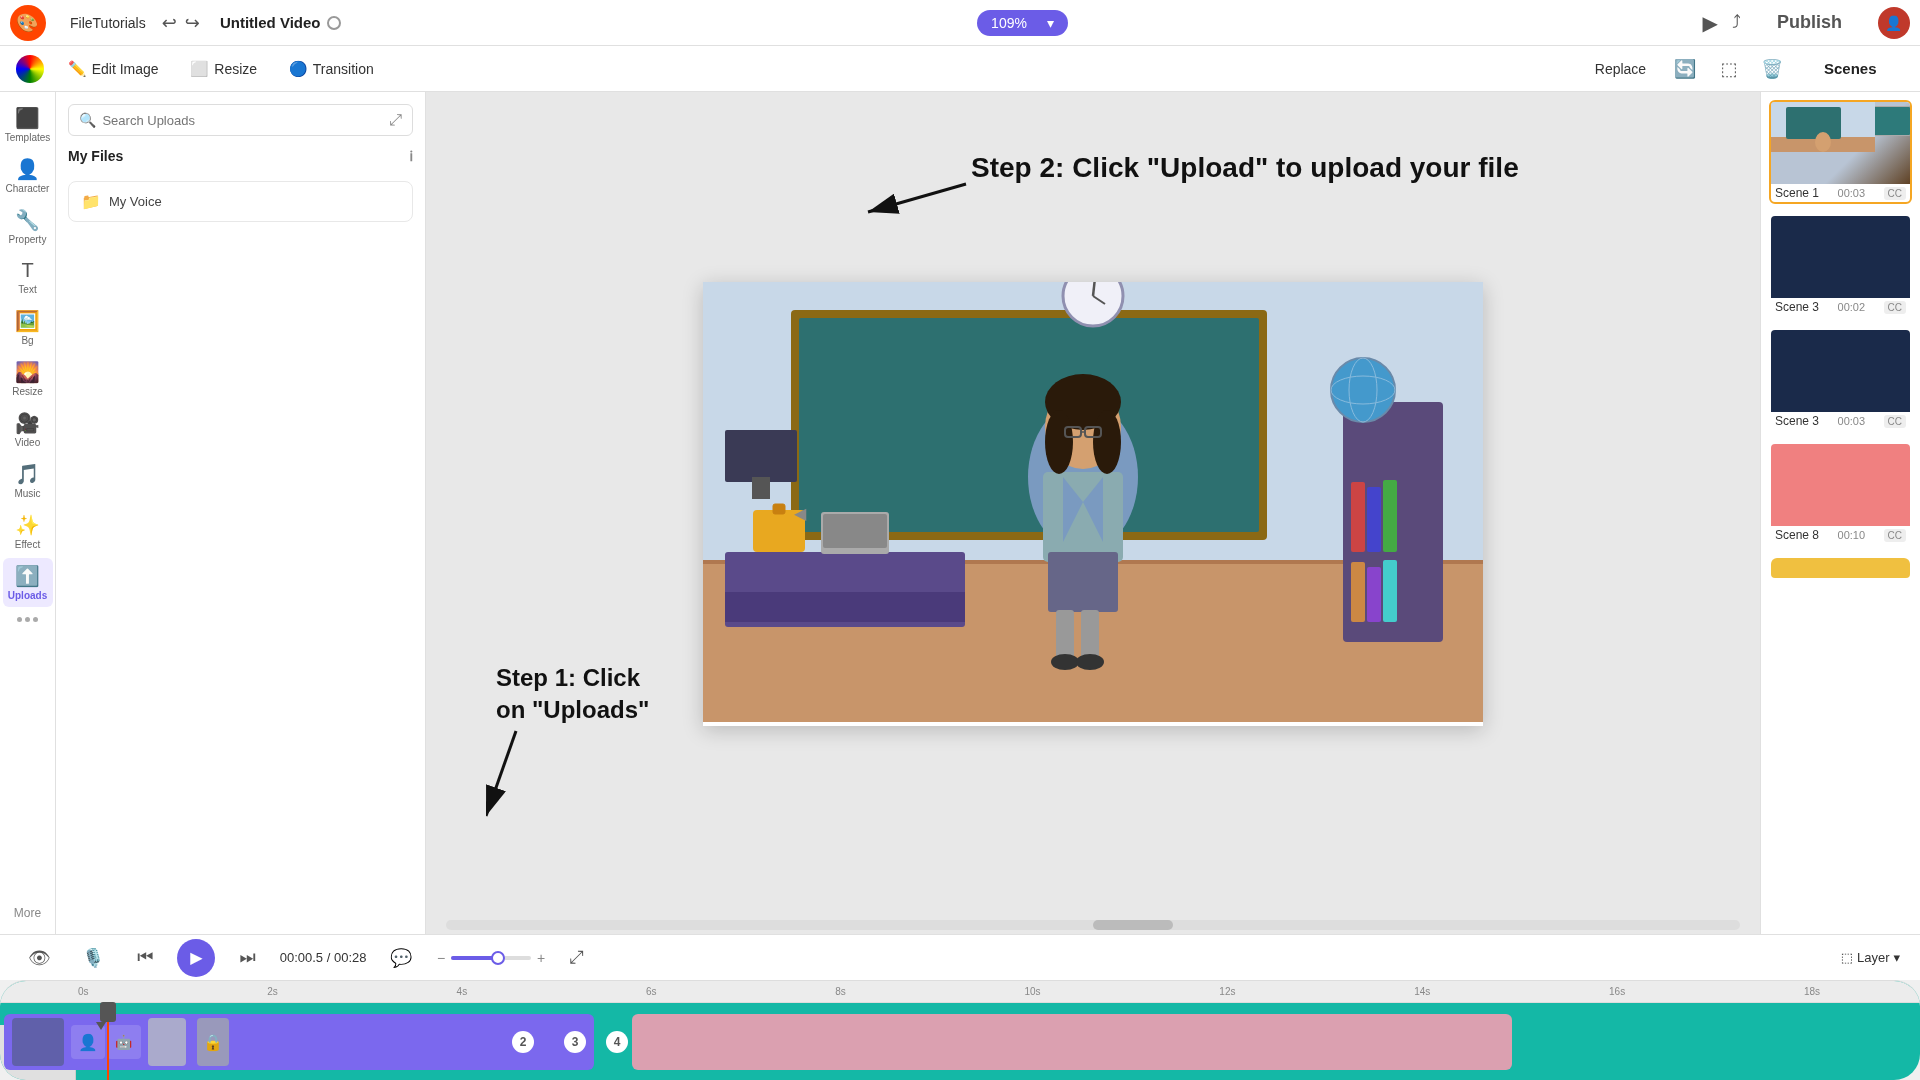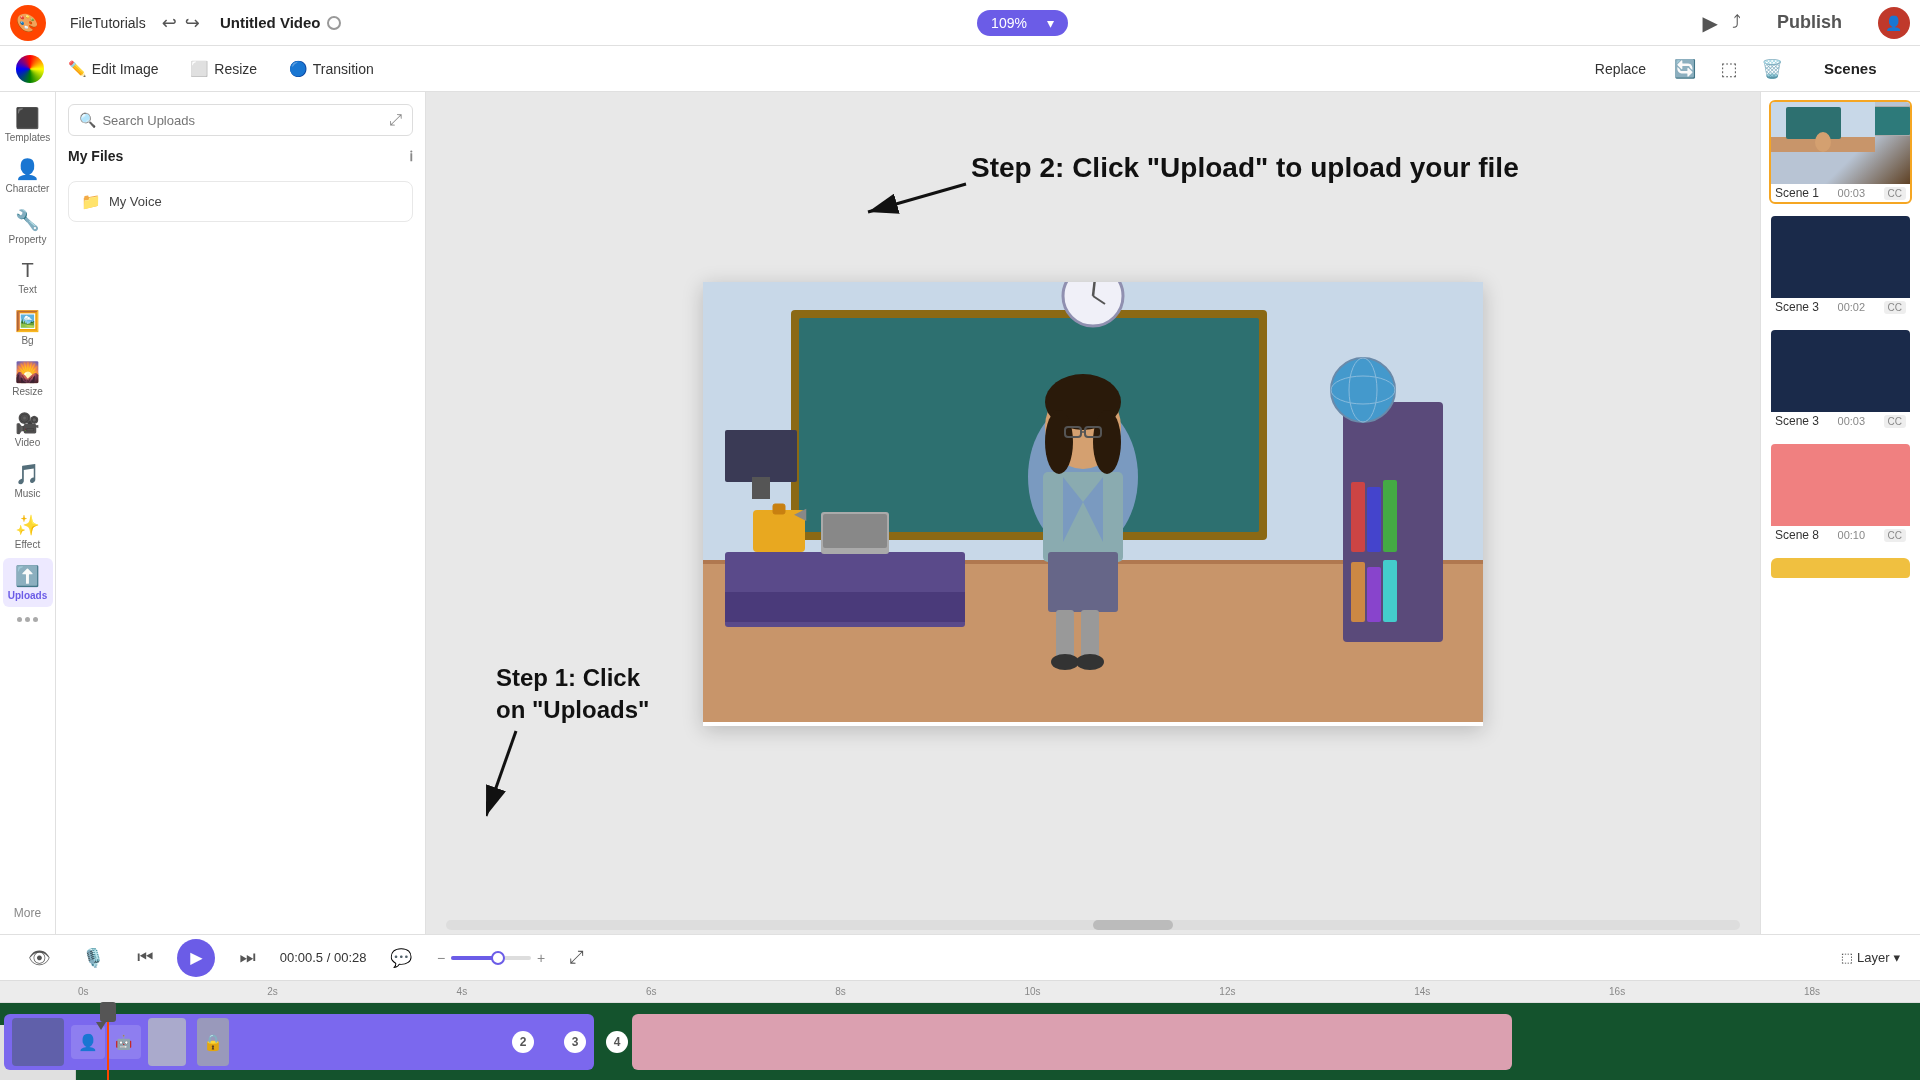--- a/index.html
+++ b/index.html
@@ -82,21 +82,21 @@
     .play-btn { width: 38px; height: 38px; border-radius: 50%; background: #6b5ce7; border: none; cursor: pointer; display: flex; align-items: center; justify-content: center; color: #fff; font-size: 16px; }
     .time-display { font-size: 13px; color: #333; font-weight: 500; }
     .volume-slider { display: flex; align-items: center; gap: 6px; }
     .slider-track { width: 80px; height: 4px; background: #ddd; border-radius: 2px; position: relative; cursor: pointer; }
     .slider-fill { height: 100%; background: #6b5ce7; border-radius: 2px; }
     .slider-thumb { width: 14px; height: 14px; border-radius: 50%; background: #fff; border: 2px solid #6b5ce7; position: absolute; top: -5px; }
     .layer-btn { display: flex; align-items: center; gap: 4px; font-size: 13px; color: #333; margin-left: auto; cursor: pointer; }
     .collapse-btn { background: none; border: none; cursor: pointer; font-size: 16px; color: #888; position: absolute; left: 368px; top: 50%; transform: translateY(-50%); z-index: 10; }
 
     
-    .timeline-area { height: 100px; background: #14532d; border-top: 1px solid #ddd; flex-shrink: 0; overflow: hidden; position: relative; }
+    .timeline-area { height: 100px; background: #14b8a6; border-top: 1px solid #ddd; flex-shrink: 0; overflow: hidden; position: relative; border-radius: 26px; }
     .timeline-ruler { height: 22px; background: #ececec; display: flex; align-items: center; padding: 0 100px 0 78px; border-bottom: 1px solid #ddd; overflow: hidden; }
     .ruler-marks { display: flex; align-items: center; gap: 0; flex: 1; }
     .ruler-label { font-size: 10px; color: #888; white-space: nowrap; padding-right: 0; }
     .ruler-spacer { flex: 1; }
     .timeline-track { height: 56px; background: #7b68ee; border-radius: 6px; display: flex; align-items: center; overflow: hidden; position: relative; }
     .track1 { width: 590px; }
     .track3 { width: 880px; background: #dba0b0; border-radius: 6px; }
     .timeline-playhead { position: absolute; top: 0; left: 107px; width: 2px; height: 100%; background: #ff4500; z-index: 10; }
     .playhead-handle { position: absolute; top: -1px; left: -7px; width: 16px; height: 20px; background: #555; border-radius: 3px; display: flex; align-items: center; justify-content: center; }
     .playhead-triangle { width: 0; height: 0; border-left: 5px solid transparent; border-right: 5px solid transparent; border-top: 8px solid #555; position: absolute; bottom: -8px; left: -4px; }

